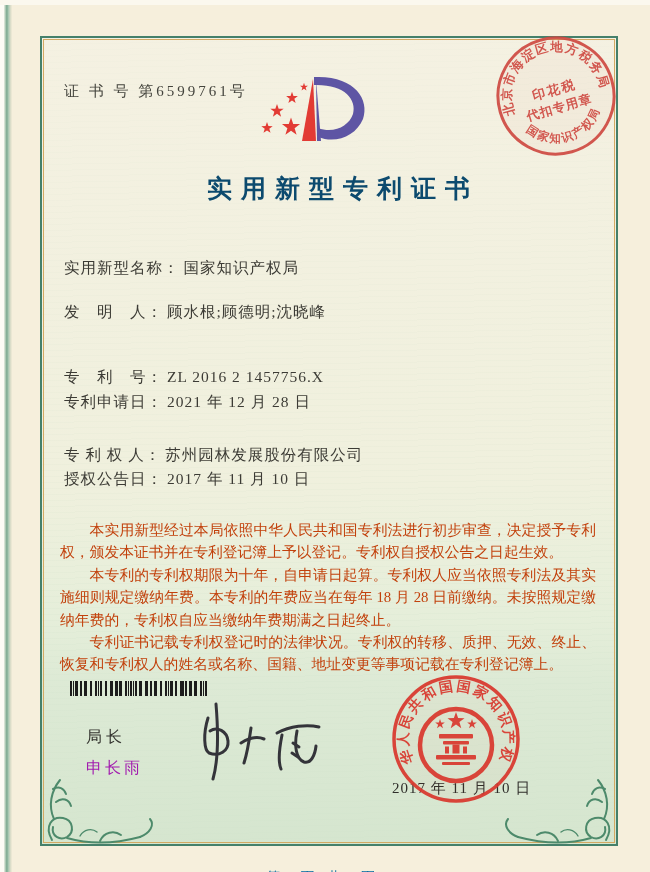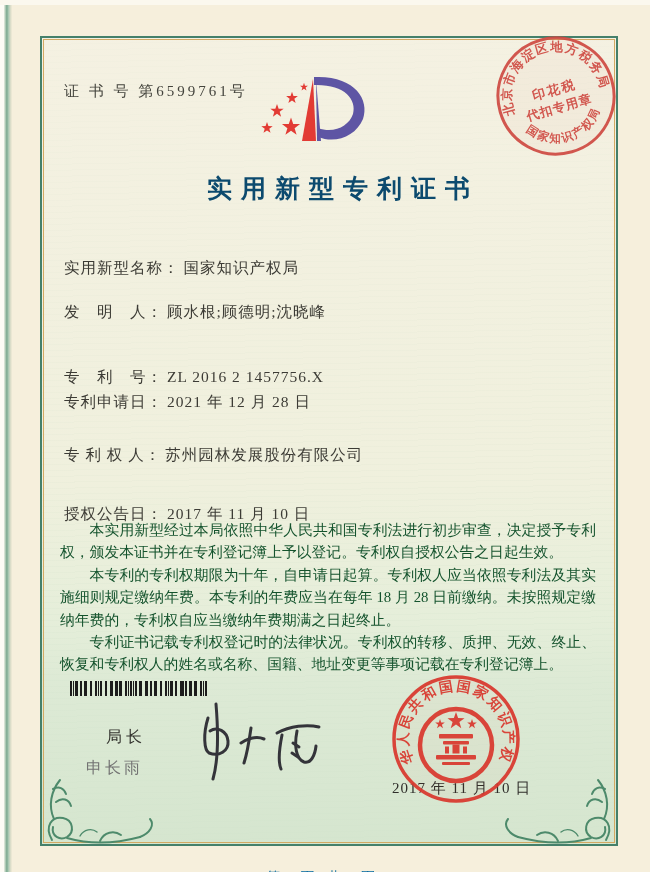--- a/index.html
+++ b/index.html
@@ -37,35 +37,35 @@
   .tax-stamp { position:absolute; left:494px; top:34px; width:124px; height:124px;
     transform:rotate(-16deg); opacity:.92; }
 
   .title { position:absolute; left:18px; top:172px; width:650px; text-align:center;
     font-size:25px; font-weight:bold; letter-spacing:9px; color:#0c4a6e; }
 
   .field-row { position:absolute; left:64px; font-size:15.5px; color:#3c3b35; letter-spacing:1px; white-space:nowrap; }
   .field-label { color:#3c3b35; }
   .field-value { margin-left:4px; }
   .row-0 { top:258px; } .row-1 { top:302px; } .row-2 { top:347px;margin-top:20px; }
-  .row-3 { top:392px; } .row-4 { top:445px;text-align:right; } .row-5 { top:504px; }
+  .row-3 { top:392px; } .row-4 { top:445px;text-align:right; } .row-5 { top:469px; }
 
   .body-text { position:absolute; left:60px; top:519px; width:536px;
-    font-size:14.8px; line-height:22.4px; color:#14532d; text-align:justify; }
+    font-size:14.8px; line-height:22.4px; color:#c2410c; text-align:justify; }
   .body-text p { text-indent:2em; }
 
   .barcode { position:absolute; left:70px; top:681px; width:138px; height:15px;
     background:
       repeating-linear-gradient(90deg,#1c1c1c 0 2px,rgba(0,0,0,0) 2px 5px),
       repeating-linear-gradient(90deg,#1c1c1c 0 1px,rgba(0,0,0,0) 1px 7px),
       repeating-linear-gradient(90deg,rgba(0,0,0,0) 0 3px,#1c1c1c 3px 4px,rgba(0,0,0,0) 4px 11px);
   }
 
-  .signer-title { position:absolute; left:86px; top:727px; font-size:16px; letter-spacing:4px; color:#33332e;margin-left:20px; }
-  .signer-name  { position:absolute; left:86px; top:758px; font-size:16px; letter-spacing:3px; color:#737373; }
+  .signer-title { position:absolute; left:86px; top:727px; font-size:16px; letter-spacing:4px; color:#33332e; }
+  .signer-name  { position:absolute; left:86px; top:758px; font-size:16px; letter-spacing:3px; color:#a21caf; }
 
   .signature { position:absolute; left:178px; top:698px; width:152px; height:86px; }
 
   .issue-date { position:absolute; left:392px; top:779px; font-size:15px; letter-spacing:1px; color:#2f2e2a; }
 
   .seal { position:absolute; left:388px; top:671px; width:136px; height:136px; opacity:.93; }
 
   .footer { position:absolute; left:0; top:823px; width:650px; text-align:center;
     font-size:13px; letter-spacing:2px; color:#0369a1;margin-top:45px; }
 

